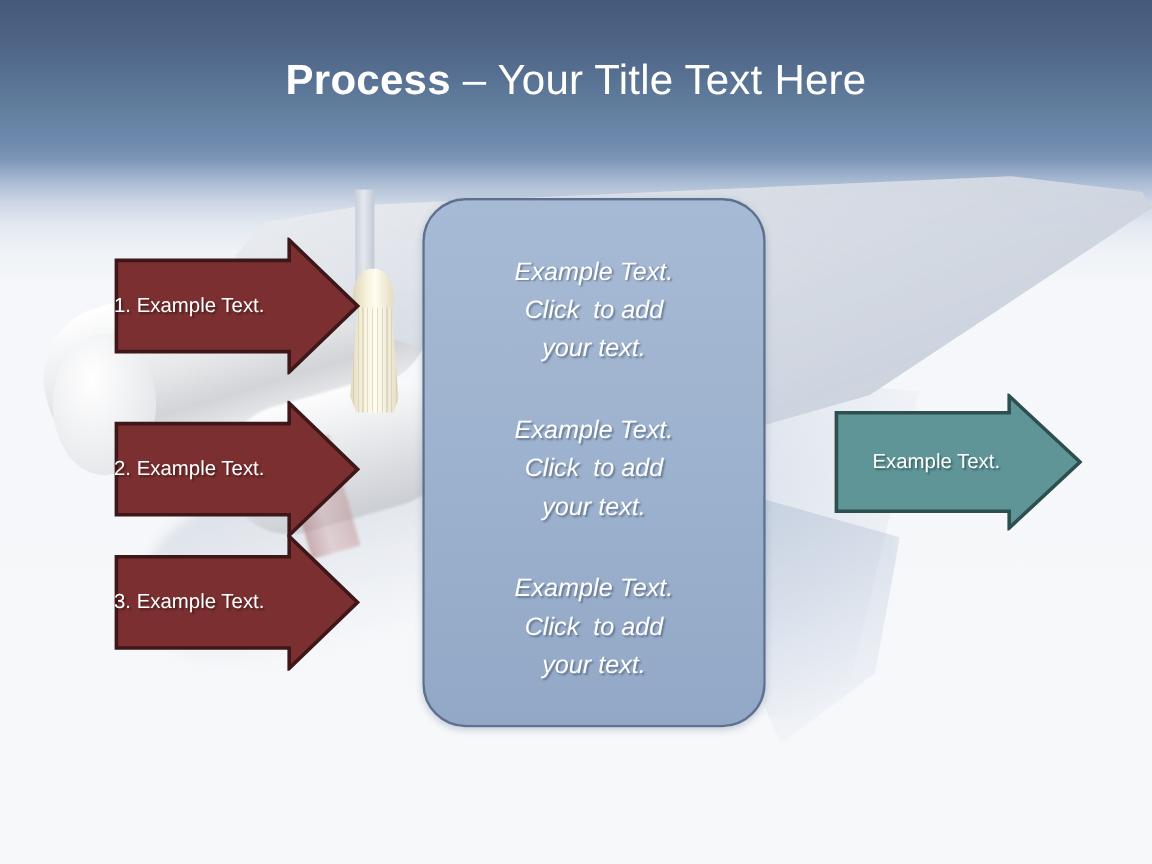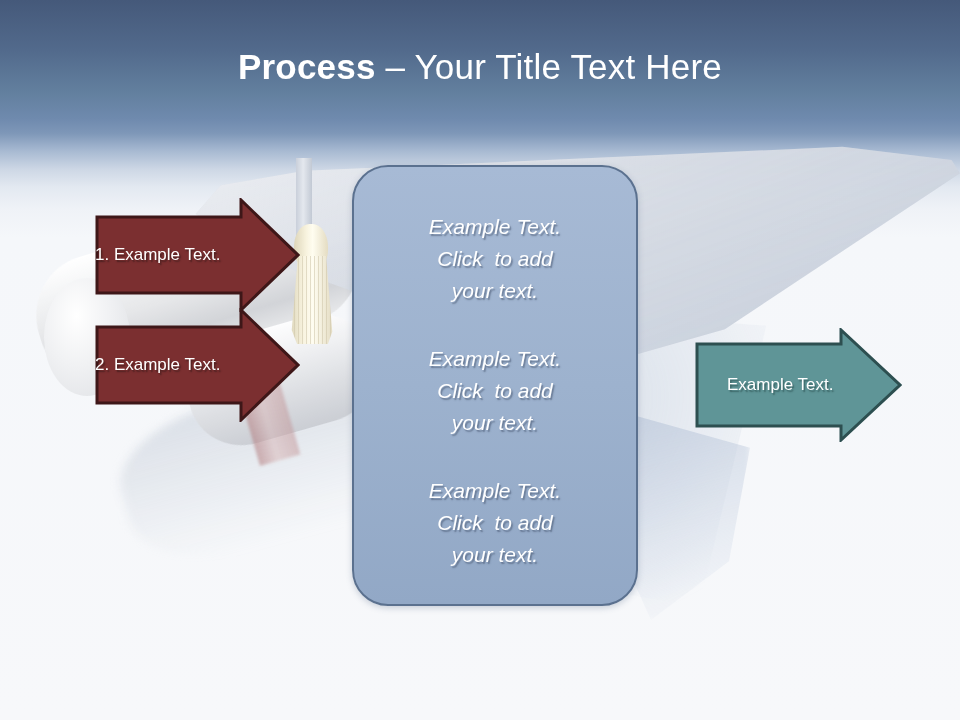--- a/index.html
+++ b/index.html
@@ -267,27 +267,33 @@
     <span class="t-strong">Process</span><span class="t-rest"> – Your Title Text Here</span>
   </div>
 
   <div class="arrow arrow-left" style="left:95px; top:198px; width:205px; height:114px;">
     <svg class="arrow-shape" viewBox="0 0 205 114" preserveAspectRatio="none">
       <polygon points="2,19 146,19 146,2 203,57 146,112 146,95 2,95" fill="#7b2f30" stroke="#3e1718" stroke-width="3" stroke-linejoin="miter"></polygon>
     </svg>
     <span class="arrow-label">1. Example Text.</span>
   </div>
 
-  <div class="arrow arrow-left" style="left:95px; top:308px; width:205px; height:114px;">
+  <div class="arrow arrow-left" style="left:95px; top:334px; width:205px; height:114px;">
     <svg class="arrow-shape" viewBox="0 0 205 114" preserveAspectRatio="none">
       <polygon points="2,19 146,19 146,2 203,57 146,112 146,95 2,95" fill="#7b2f30" stroke="#3e1718" stroke-width="3" stroke-linejoin="miter"></polygon>
     </svg>
     <span class="arrow-label">2. Example Text.</span>
   </div>
 
+  <div class="arrow arrow-left" style="left:95px; top:445px; width:205px; height:114px;">
+    <svg class="arrow-shape" viewBox="0 0 205 114" preserveAspectRatio="none">
+      <polygon points="2,19 146,19 146,2 203,57 146,112 146,95 2,95" fill="#7b2f30" stroke="#3e1718" stroke-width="3" stroke-linejoin="miter"></polygon>
+    </svg>
+    <span class="arrow-label">3. Example Text.</span>
+  </div>
 
   <div class="center-box">
     <div class="cb-block">
       <span class="cb-line">Example Text.</span>
       <span class="cb-line">Click  to add</span>
       <span class="cb-line">your text.</span>
     </div>
     <div class="cb-block">
       <span class="cb-line">Example Text.</span>
       <span class="cb-line">Click  to add</span>

